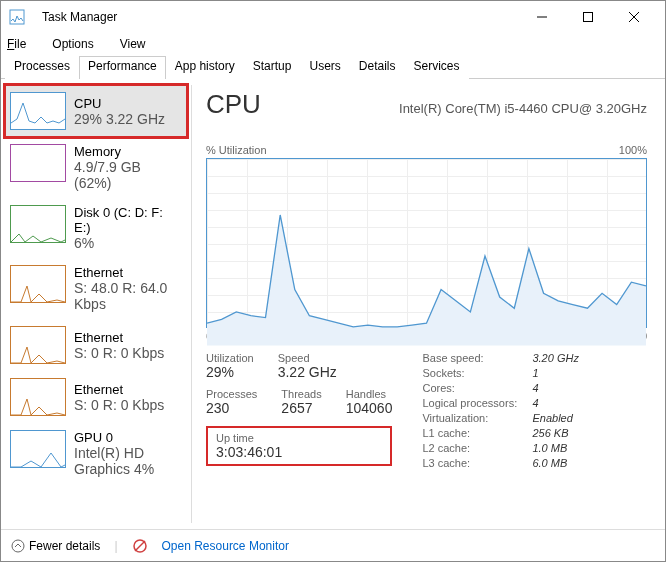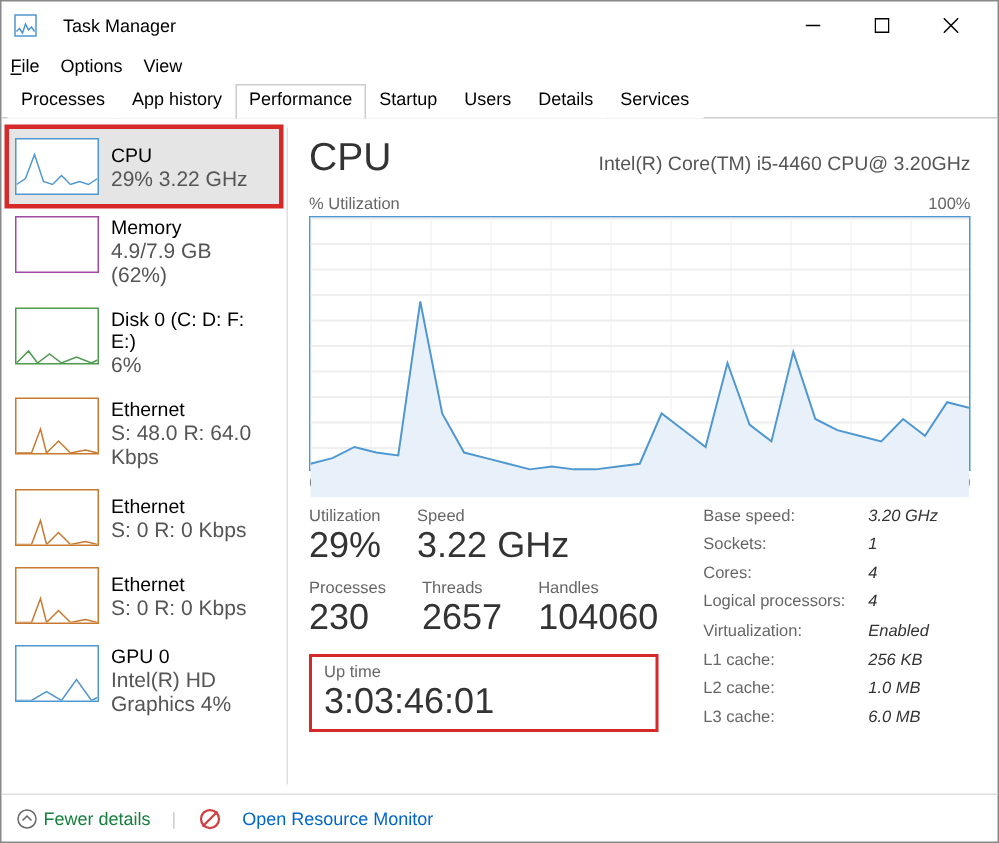--- a/index.html
+++ b/index.html
@@ -2,21 +2,21 @@
 <html><head>
 <meta charset="utf-8">
 <style>
   * { box-sizing: border-box; font-family: "Segoe UI", Arial, sans-serif; }
   body { margin: 0; background: #fff; width: 666px; height: 562px; overflow: hidden; border: 1px solid #888; display: flex; flex-direction: column; }
   .titlebar { height: 32px; display: flex; align-items: center; padding: 0 8px; }
   .titlebar-icon { width: 16px; height: 16px; margin-right: 6px; display:inline-flex; }
   .titlebar-title { font-size: 12px; color: #000; margin-left: 11px; }
   .window-controls { margin-left: auto; display: flex; }
   .win-btn { width: 46px; height: 32px; display: flex; align-items: center; justify-content: center; color:#000; }
-  .menubar { height: 22px; display: flex; align-items: center; padding: 0 6px; font-size: 12px; gap: 14px; }
+  .menubar { height: 22px; display: flex; align-items: center; padding: 0 6px; font-size: 12px; gap: 26px; }
   .menubar span { color:#000; }
   .menubar span u { text-decoration: underline; }
   .tabs { display: flex; border-bottom: 1px solid #ccc; height: 24px; padding-left: 4px; font-size: 12px; }
   .tab { padding: 2px 8px; border: 1px solid transparent; border-bottom: none; position: relative; top: 1px; background:#fff; }
   .tab.active { border-color: #ccc; background: #fff; }
   .content { flex: 1; display: flex; overflow: hidden; }
   .sidebar { width: 190px; padding: 6px 4px; overflow-y: auto; }
   .side-item { display: flex; padding: 6px 4px; gap: 8px; border: 1px solid transparent; }
   .side-item.selected { background: #e5e5e5; }
   .side-item.highlighted { outline: 3px solid #d62929; outline-offset: -1px; }
@@ -27,38 +27,38 @@
   .side-graph.eth { border-color:#c77a2f; }
   .side-graph.gpu { border-color:#4f97d0; }
   .side-text { display: flex; flex-direction: column; justify-content: center; }
   .side-title { font-size: 13px; color:#000; }
   .side-sub { font-size: 14px; color:#555; }
   .vsep { width: 1px; background: #ddd; margin: 6px 0; }
   .main { flex: 1; padding: 10px 18px 0 14px; display: flex; flex-direction: column; overflow:hidden; }
   .main-head { display: flex; align-items: baseline; }
   .main-head h1 { font-size: 26px; font-weight: 400; margin: 0; color:#333; }
   .main-head .subtitle { margin-left: auto; font-size: 13px; color:#555;text-align:center; }
-  .chart-labels { display: flex; justify-content: space-between; font-size: 11px; color:#666; margin-top: 10px; }
+  .chart-labels { display: flex; justify-content: space-between; font-size: 11px; color:#666; margin-top: 24px; }
   .chart { height: 170px; border: 1px solid #4f97d0; background:#fff; position: relative; margin-top: 2px; }
   .chart-grid { position:absolute; inset:0; background-image: linear-gradient(to right, #eee 1px, transparent 1px), linear-gradient(to bottom, #eee 1px, transparent 1px); background-size: 40px 17px; }
   .chart svg { position:absolute; inset:0; }
   .xlabels { display: flex; justify-content: space-between; font-size: 11px; color:#666; margin-top: 2px; }
   .stats { display: flex; margin-top: 10px; gap: 30px; }
   .stat-col { display: flex; flex-direction: column; }
   .stat-row { display: flex; gap: 24px; }
   .stat-block { display: flex; flex-direction: column; margin-bottom: 8px; }
   .stat-label { font-size: 11px; color:#666; }
-  .stat-val-big { font-size: 24px; color:#333; }
+  .stat-val-big { font-size: 14px; color:#333; }
   .kv { display: grid; grid-template-columns: 110px 70px; font-size: 11px; row-gap: 3px; }
   .kv .k { color:#666; }
   .kv .v { color:#333;font-style:italic; }
   .uptime { border: 2px solid #d62929; padding: 4px 8px; display:inline-block; margin-top: 2px; }
   .bottom { height: 32px; border-top: 1px solid #ddd; display: flex; align-items: center; padding: 0 10px; font-size: 12px; gap: 14px; }
   .bottom a { color:#0066cc; text-decoration: none; }
-  .bottom .fd { color:#15803d; display:flex; align-items:flex-start; gap:4px; }
+  .bottom .fd { color:#000000; display:flex; align-items:flex-start; gap:4px; }
   .orm-icon { display:inline-flex; width:16px; height:16px; }
   svg { display:block; }
 </style>
 </head>
 <body>
 
 <div class="titlebar">
   <span class="titlebar-icon">
     <svg viewBox="0 0 16 16">
         <rect x="1" y="1" width="14" height="14" fill="#fff" stroke="#4f97d0"></rect>
@@ -87,22 +87,22 @@
 </div>
 
 <div class="menubar">
   <span><u>F</u>ile</span>
   <span>Options</span>
   <span>View</span>
 </div>
 
 <div class="tabs">
   <div class="tab">Processes</div>
+  <div class="tab active">Performance</div>
   <div class="tab">App history</div>
-  <div class="tab active">Performance</div>
   <div class="tab">Startup</div>
   <div class="tab">Users</div>
   <div class="tab">Details</div>
   <div class="tab">Services</div>
 </div>
 
 <div class="content">
   <div class="sidebar" id="sidebar">
       <div class="side-item selected highlighted">
         <div class="side-graph cpu">

